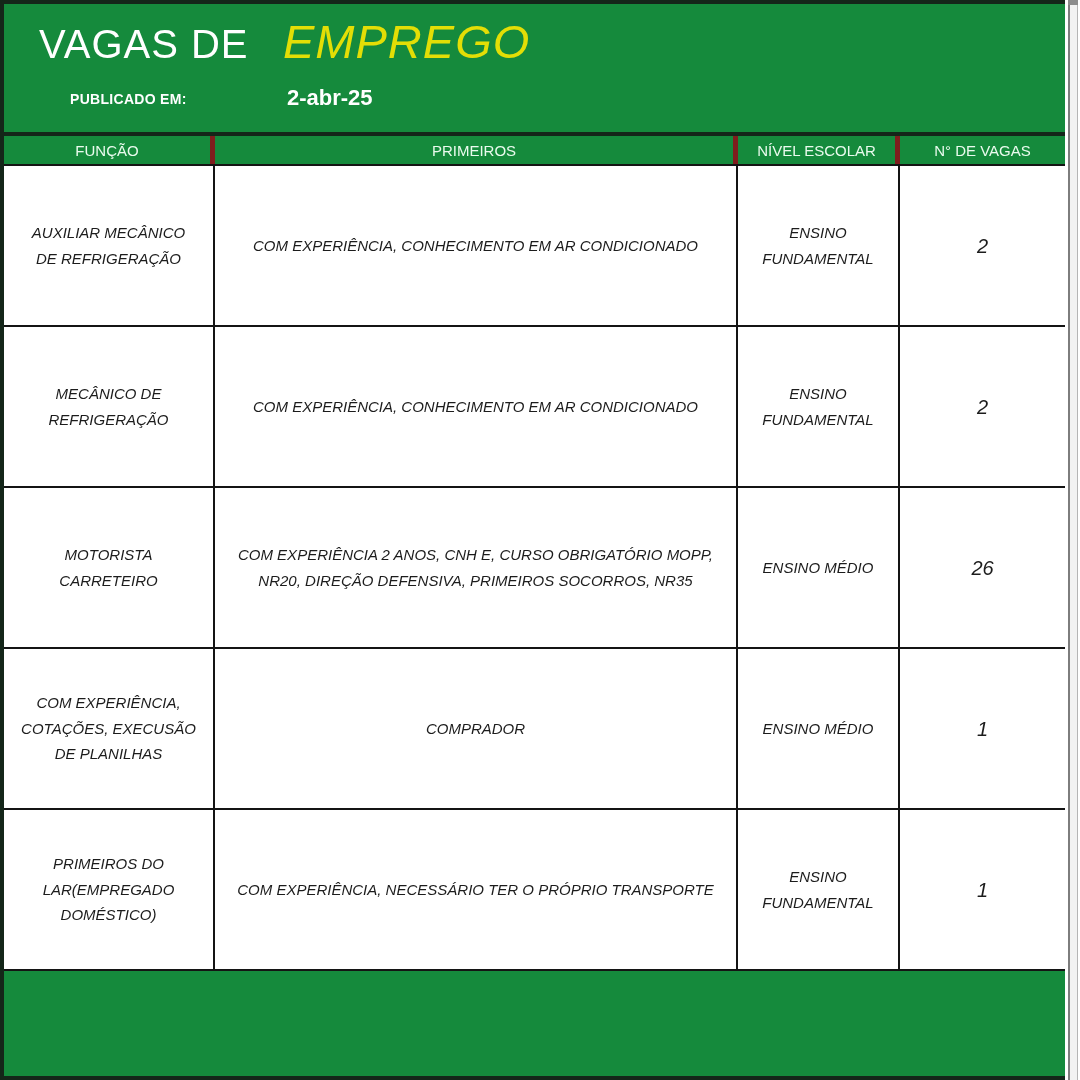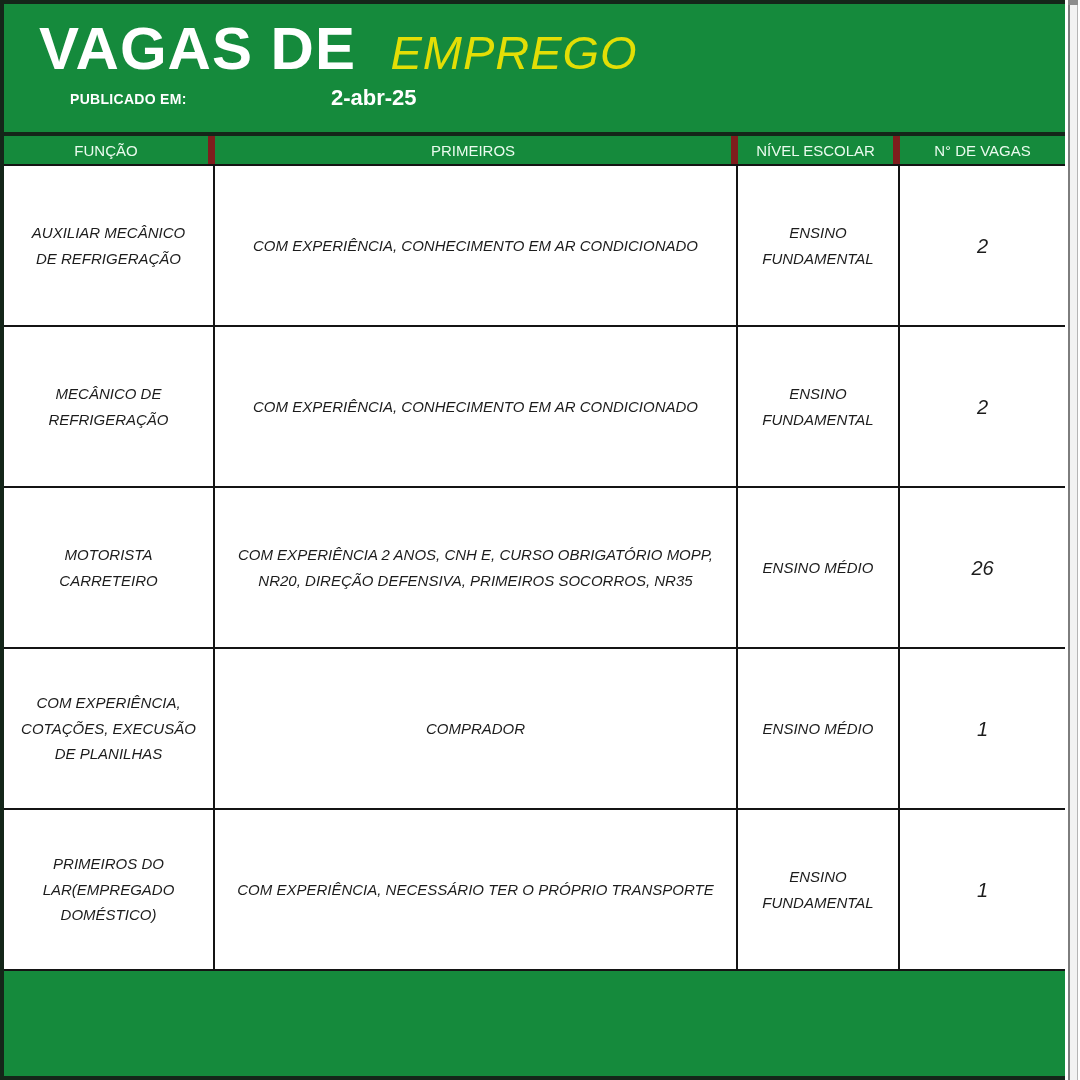--- a/index.html
+++ b/index.html
@@ -20,36 +20,36 @@
     display:flex; flex-direction:column;
   }
 
   
   .banner {
     position:relative; height:128px; flex:0 0 128px;
     background:#158a3c;
   }
   .banner-divider { height:4px; flex:0 0 4px; background:#142619; }
   .title-row { position:absolute; left:35px; top:10px; white-space:nowrap; }
-  .title-white { font-size:60px; font-weight:700; color:#ffffff; letter-spacing:1px; }
+  .title-white { font-size:40px; font-weight:400; color:#ffffff; letter-spacing:1px; }
   .title-yellow { font-size:47px; font-weight:400; color:#e3de06; letter-spacing:1px; margin-left:30px;font-style:italic; }
   .published-label { position:absolute; left:66px; top:87px; font-size:14px; font-weight:700; color:#ffffff; letter-spacing:0.3px; }
-  .published-date { position:absolute; left:283px; top:81px; font-size:22px; font-weight:700; color:#ffffff;margin-left:44px; }
+  .published-date { position:absolute; left:283px; top:81px; font-size:22px; font-weight:700; color:#ffffff; }
 
   
   .grid-row { display:grid; grid-template-columns:211px 523px 162px 165px; }
   .thead {
     flex:0 0 28px; height:28px;
     background:#158a3c;
     border-bottom:2px solid #141414;
   }
   .th {
     display:flex; align-items:center; justify-content:center;
     color:#eafbee; font-size:15px; font-weight:400;
-    border-right:7px solid #7f1d1d;
+    border-right:5px solid #7f1d1d;
   }
   .th:last-child { border-right:none; }
 
   .tbody { flex:0 0 803px; height:803px; display:flex; flex-direction:column; }
   .tr { flex:1 1 0; border-bottom:2px solid #141414;font-style:italic; }
   .tr:last-child { border-bottom:none; }
   .td {
     display:flex; align-items:center; justify-content:center;
     text-align:center; color:#1c1c1c;
     font-size:15px; line-height:1.7;

